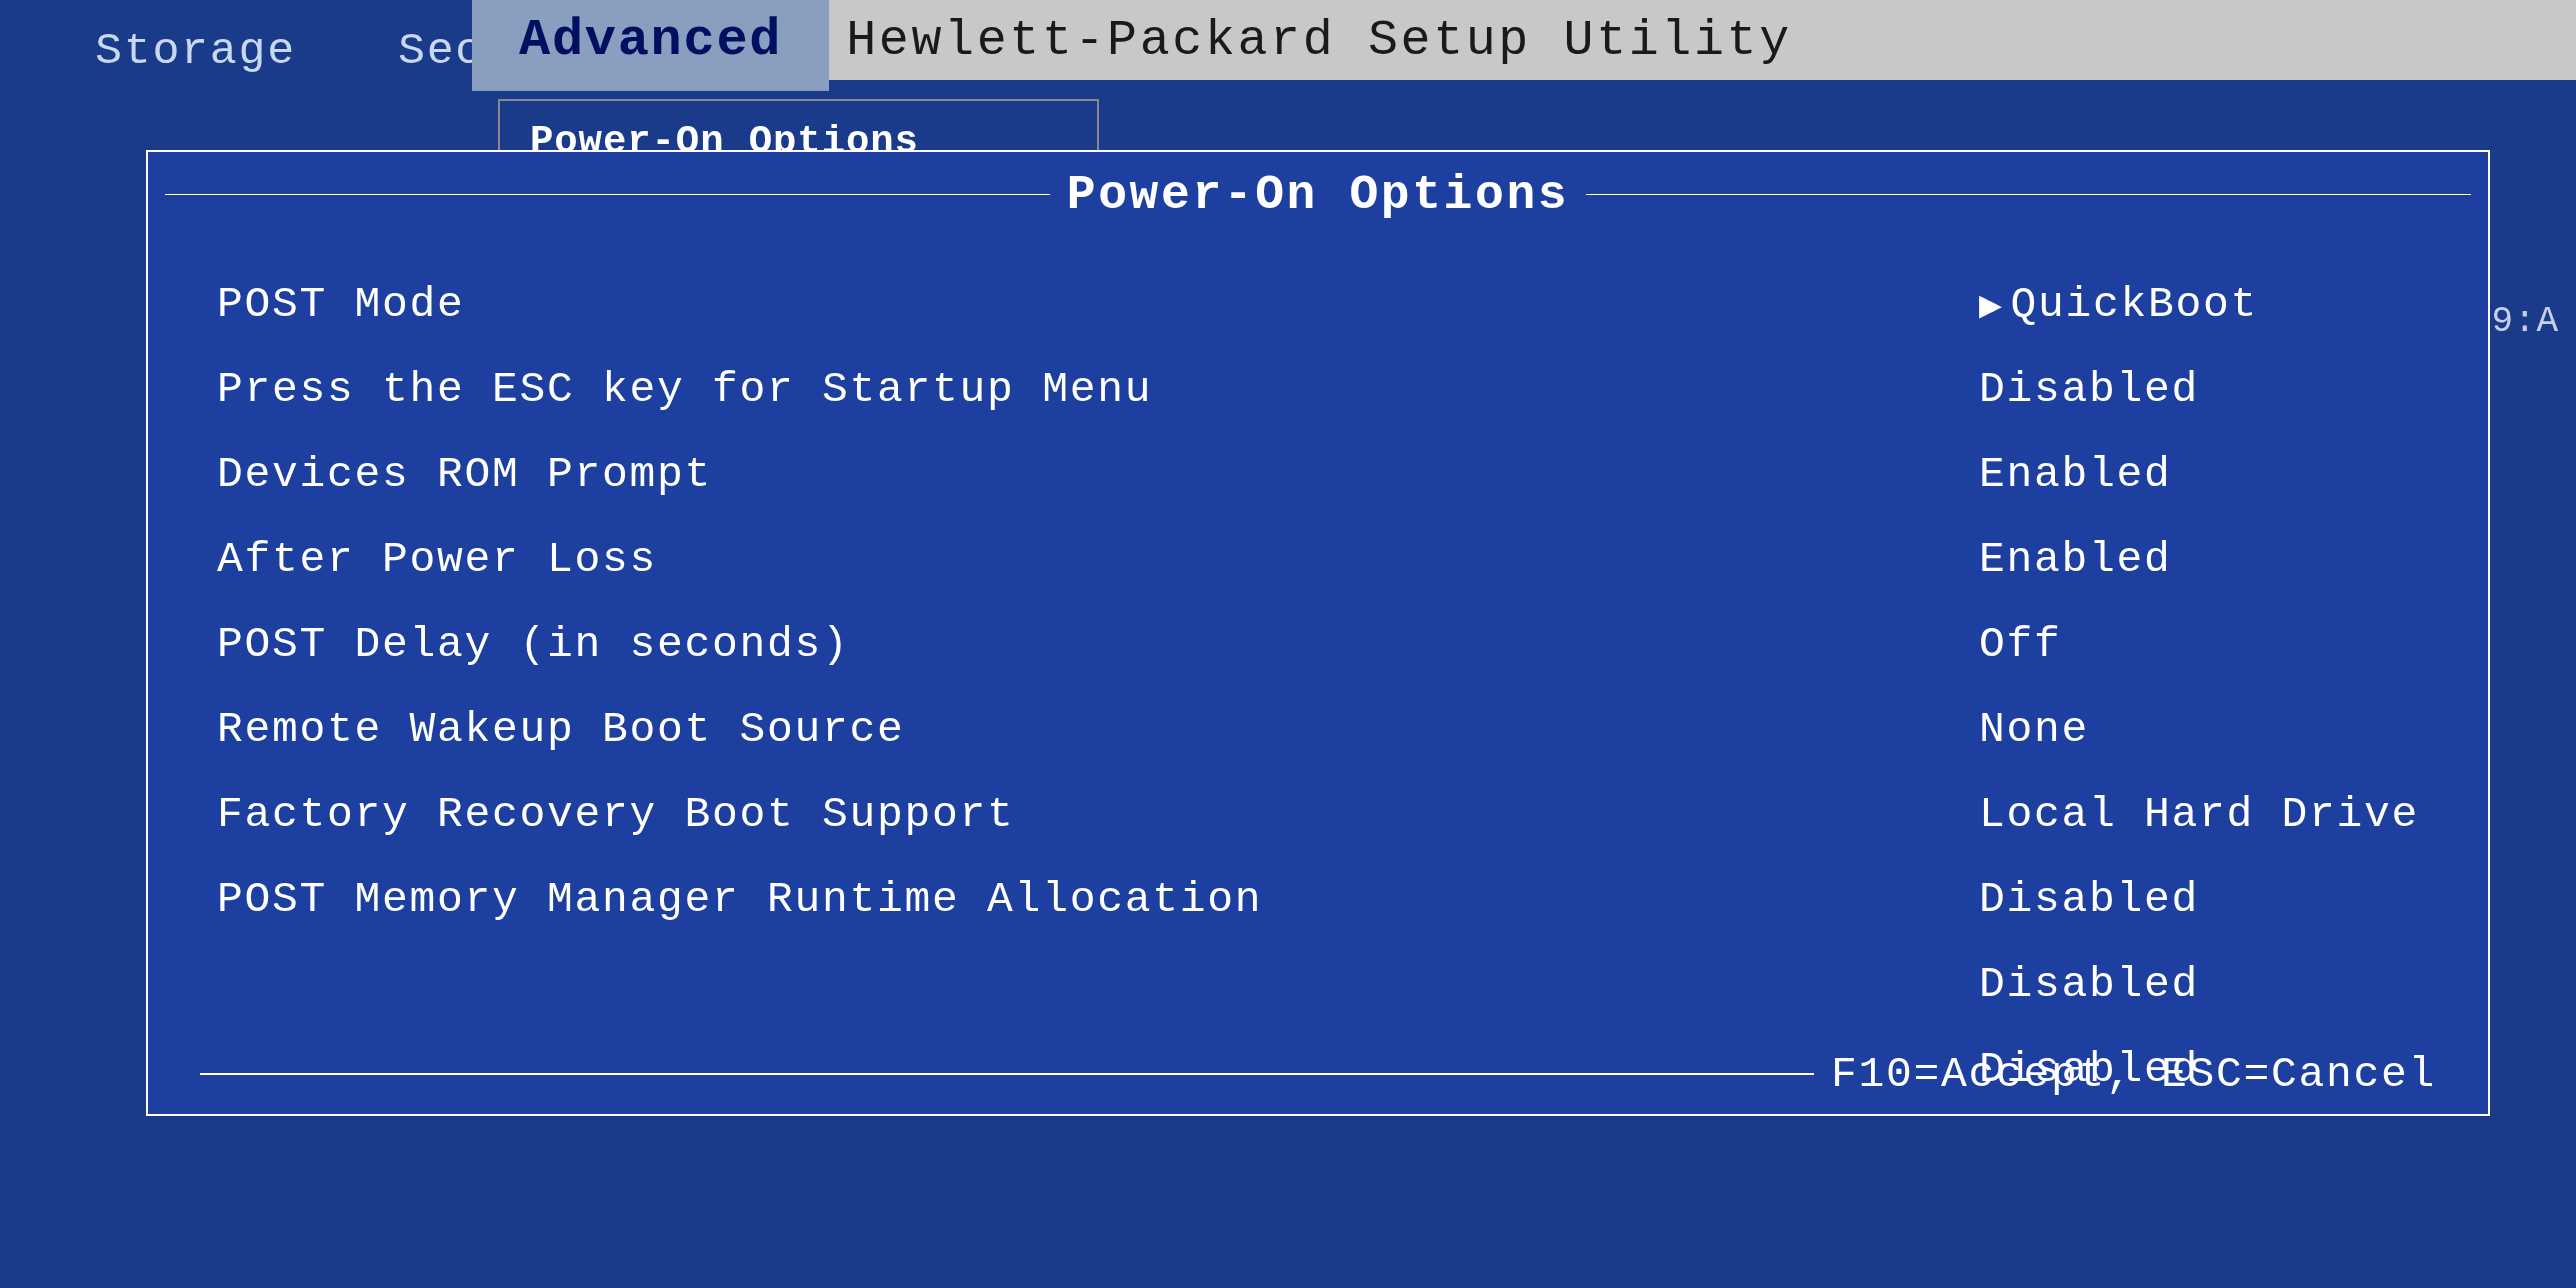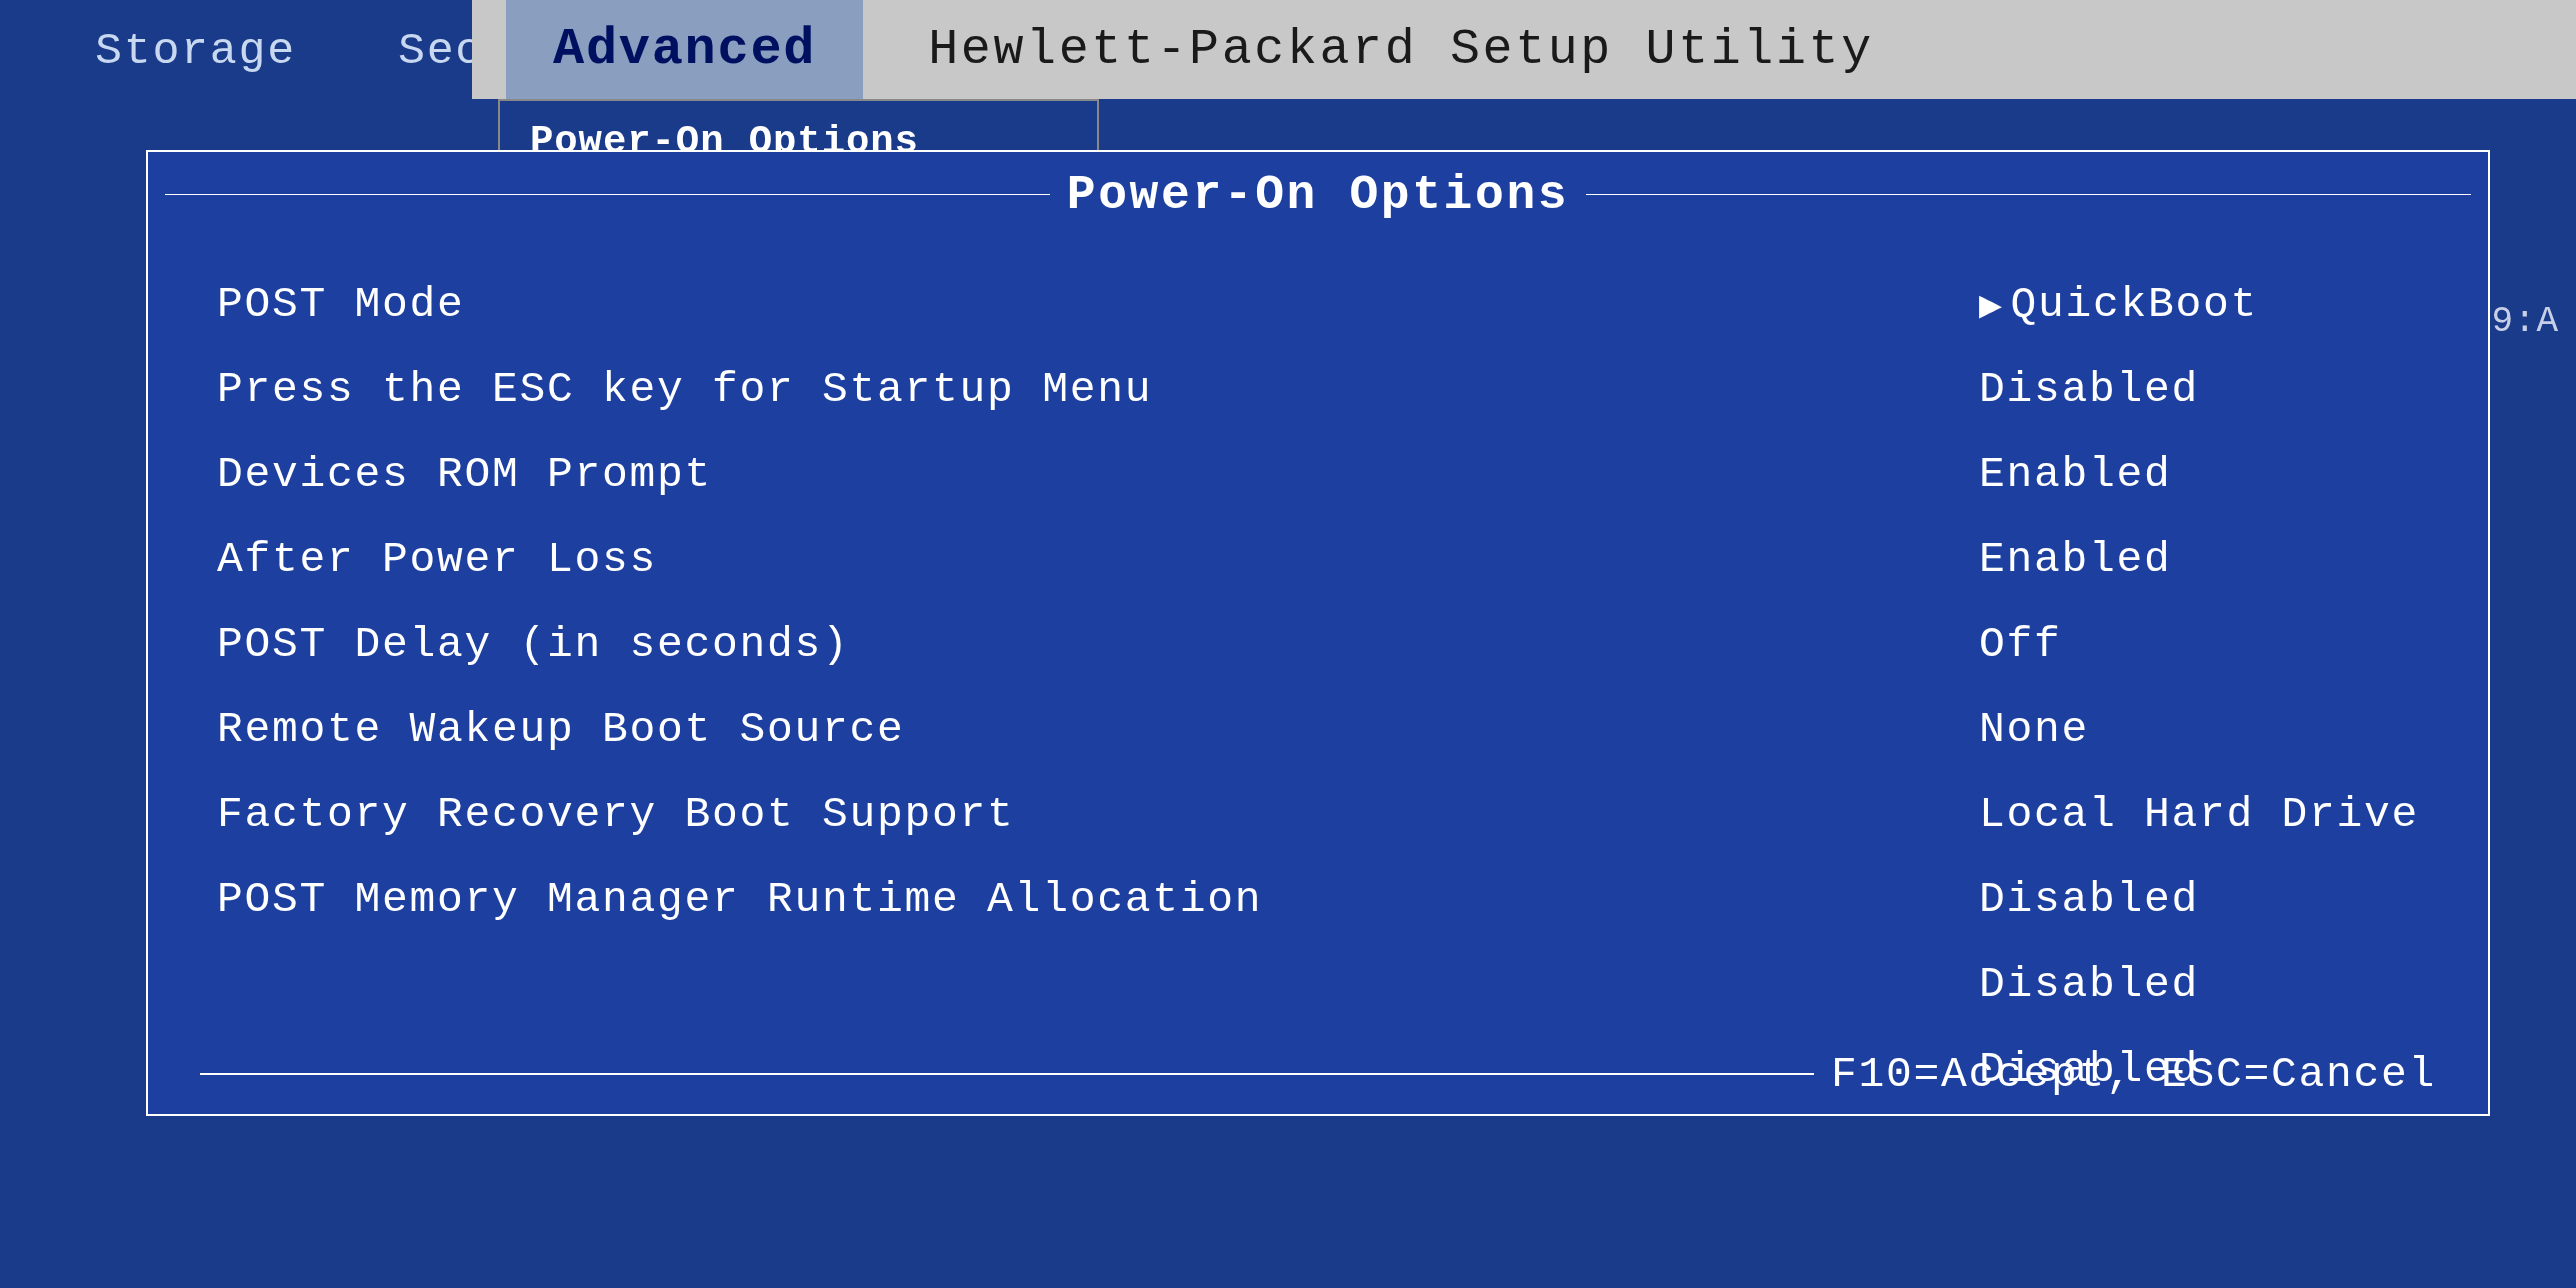--- a/index.html
+++ b/index.html
@@ -42,32 +42,30 @@
       letter-spacing: 1.7px;
     }
 
     
     .title-bar {
       position: absolute;
       top: 0;
       left: 472px;
       right: 0;
       background-color: #c8c8c8;
-      height: 99px;
-      display: flex;
-      align-items: center;
-      padding-left: 34px;
+      height: 80px;
+      display: flex;
+      align-items: center;
     }
 
     .title-text {
       color: #1a1a1a;
       font-size: 50px;
       letter-spacing: 2.6px;
       font-weight: normal;
-      margin-left: 48px;
     }
 
     .advanced-tab {
       background-color: #8a9ec0;
       color: #001060;
       font-size: 52px;
       font-weight: bold;
       padding: 21.5px 47px;
       margin-right: 17px;
       letter-spacing: 1.7px;

